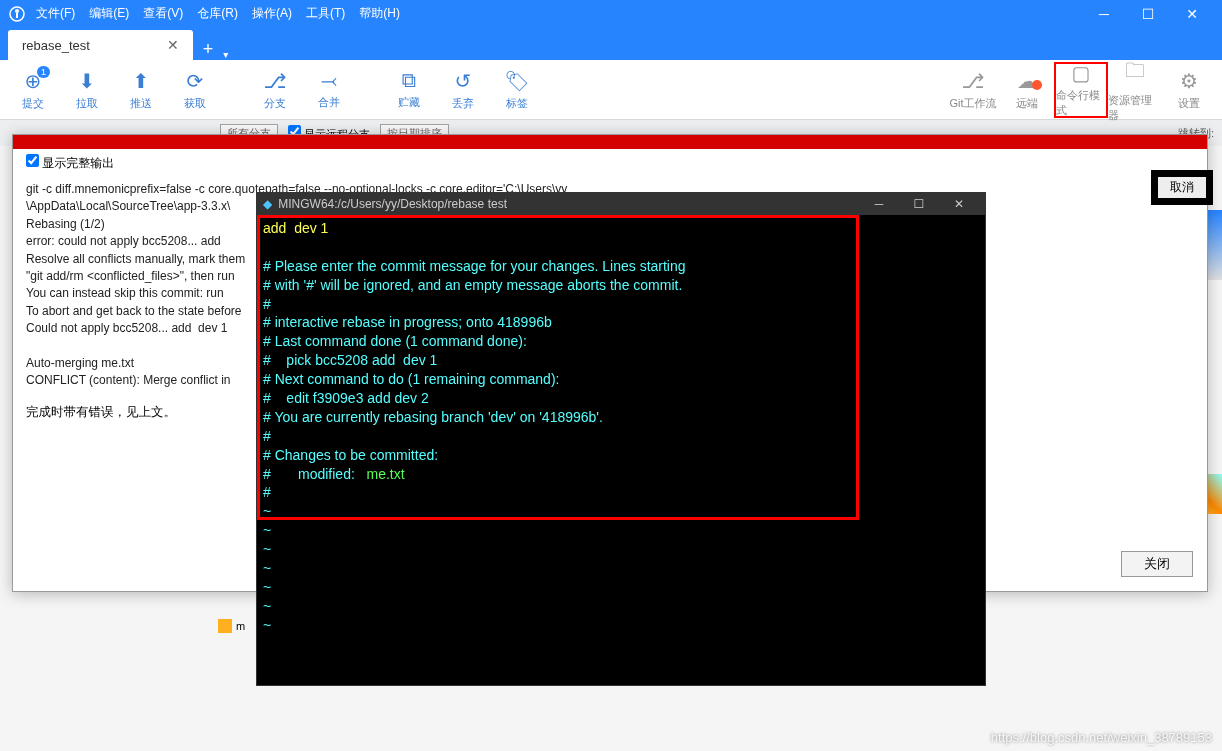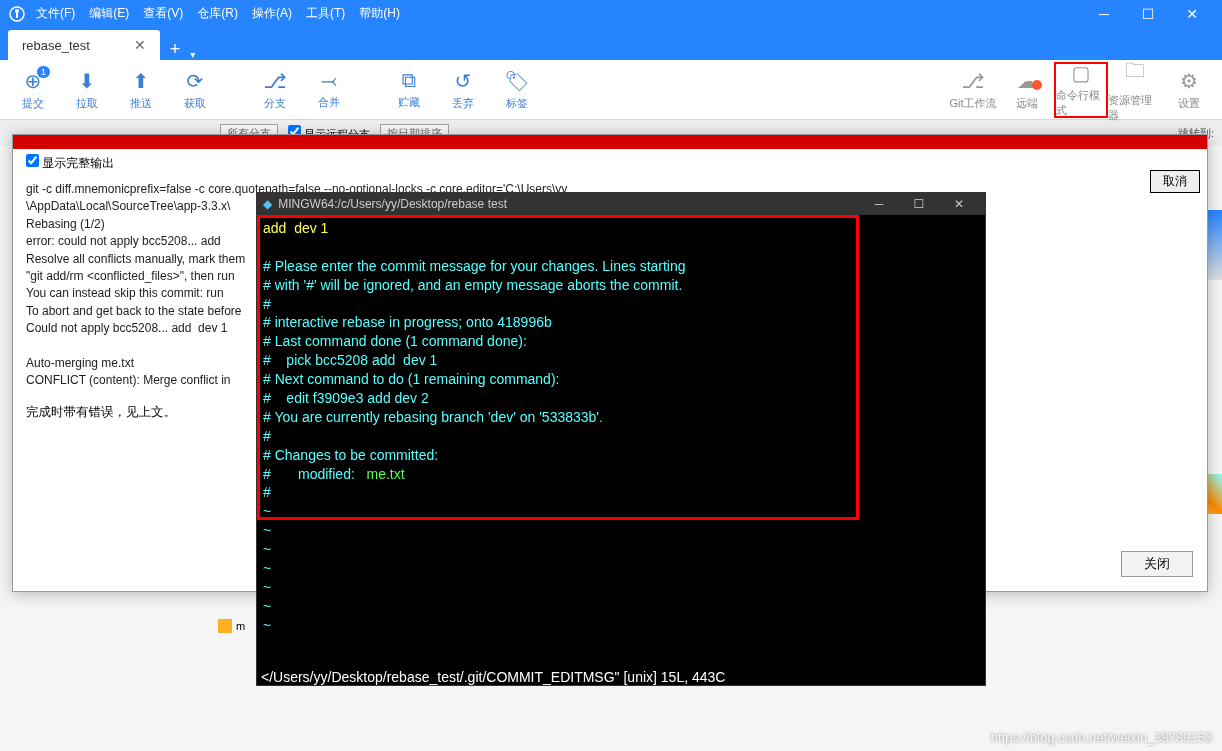--- a/index.html
+++ b/index.html
@@ -5,21 +5,21 @@
 * { margin: 0; padding: 0; box-sizing: border-box; font-family: "Microsoft YaHei", "Segoe UI", sans-serif; }
 body { width: 1222px; height: 751px; background: #f5f5f5; position: relative; overflow: hidden; }
 
 .menubar { background: #2684ff; height: 27px; display: flex; align-items: center; padding: 0 8px; color: #fff; font-size: 12px; }
 .menubar .logo { width: 18px; height: 18px; margin-right: 10px; display: flex; align-items: center; justify-content: center; }
 .menubar .menu-item { margin-right: 14px; cursor: pointer; }
 .menubar .spacer { flex: 1; }
 .menubar .win-btn { width: 44px; text-align: center; cursor: pointer; font-size: 14px; }
 
 .tabbar { background: #2684ff; height: 33px; display: flex; align-items: flex-end; padding-left: 8px; }
-.tab { background: #fff; color: #333; height: 30px; padding: 0 14px; display: flex; align-items: center; font-size: 13px; gap: 44px; border-radius: 3px 3px 0 0; }
+.tab { background: #fff; color: #333; height: 30px; padding: 0 14px; display: flex; align-items: center; font-size: 13px; gap: 77px; border-radius: 3px 3px 0 0; }
 .tab-close { color: #666; cursor: pointer; font-size: 14px; }
 .tab-plus { color: #fff; padding: 0 10px; font-size: 18px; cursor: pointer; }
 .tab-down { color: #fff; font-size: 10px; cursor: pointer; }
 
 .toolbar { background: #fff; height: 60px; display: flex; align-items: center; padding: 0 6px; border-bottom: 1px solid #d8d8d8; }
 .tool-btn { display: flex; flex-direction: column; align-items: center; justify-content: center; width: 54px; height: 56px; color: #3b7fd4; font-size: 11px; cursor: pointer; gap: 3px; position: relative; }
 .tool-btn .icon { font-size: 20px; color: #3b7fd4; }
 .tool-btn.right { color: #888; }
 .tool-btn.right .icon { color: #999; }
 .badge { position: absolute; top: 4px; right: 10px; background: #2684ff; color: #fff; font-size: 9px; border-radius: 7px; padding: 0 4px; line-height: 12px; }
@@ -32,21 +32,21 @@
 .filterbar .jump { margin-left: auto; margin-right: 8px; color: #555; }
 
 .modal { position: absolute; top: 134px; left: 12px; width: 1196px; height: 458px; background: #fff; border: 1px solid #999; box-shadow: 0 2px 14px rgba(0,0,0,0.25); z-index: 10; }
 .modal .hdr { padding: 9px 13px; font-size: 12.5px; color: #333; }
 .modal .redbar { background: #d40000; height: 14px; margin: 0; }
 .modal .chk-row { padding: 5px 13px; font-size: 12px; display: flex; align-items: center; gap: 4px; }
 .modal .output { padding: 4px 13px; font-size: 12px; line-height: 1.45; color: #222; white-space: pre-wrap; }
 .modal .done { padding: 10px 13px; font-size: 12.5px; }
 .modal .btns { position: absolute; bottom: 14px; right: 14px; }
 .modal .btn { border: 1px solid #999; background: #f3f3f3; padding: 3px 22px; font-size: 13px; cursor: pointer; }
-.cancel-btn { position: absolute; top: 170px; right: 22px; z-index: 11; border: 1px solid #000000; background: #eee; padding: 2px 12px; font-size: 12px; cursor: pointer; }
+.cancel-btn { position: absolute; top: 170px; right: 9px; z-index: 11; border: 7px solid #000000; background: #eee; padding: 2px 12px; font-size: 12px; cursor: pointer; }
 
 .terminal { position: absolute; top: 192px; left: 256px; width: 730px; height: 494px; background: #000; z-index: 20; font-family: Consolas, monospace; font-size: 14px; border: 1px solid #333; }
 .terminal .titlebar { background: #333; color: #ccc; height: 22px; display: flex; align-items: center; padding: 0 6px; font-size: 12px; font-family: "Microsoft YaHei"; }
 .terminal .titlebar .ticon { color: #4cc2ff; margin-right: 6px; font-size: 12px; }
 .terminal .titlebar .sp { flex: 1; }
 .terminal .titlebar .wb { width: 40px; text-align: center; color: #ccc; cursor: pointer; }
 .terminal .redframe { position: absolute; top: 22px; left: 0; width: 602px; height: 305px; border: 3px solid #ff0000; pointer-events: none; }
 .terminal .body { padding: 4px 6px; color: #b0b0b0; line-height: 1.35; white-space: pre; overflow: hidden; height: 446px; }
 .y { color: #ffff55; }
 .c { color: #55ffff; }
@@ -209,29 +209,28 @@
   <div class="body" id="term-body"><span class="y">add  dev 1</span>
 
 <span class="c"># Please enter the commit message for your changes. Lines starting</span>
 <span class="c"># with '#' will be ignored, and an empty message aborts the commit.</span>
 <span class="c">#</span>
 <span class="c"># interactive rebase in progress; onto 418996b</span>
 <span class="c"># Last command done (1 command done):</span>
 <span class="c">#    pick bcc5208 add  dev 1</span>
 <span class="c"># Next command to do (1 remaining command):</span>
 <span class="c">#    edit f3909e3 add dev 2</span>
-<span class="c"># You are currently rebasing branch 'dev' on '533833b'.</span>
+<span class="c"># You are currently rebasing branch 'dev' on '418996b'.</span>
 <span class="c">#</span>
 <span class="c"># Changes to be committed:</span>
 <span class="c">#       modified:   </span><span class="g">me.txt</span>
 <span class="c">#</span>
 <span class="c">~</span>
 <span class="c">~</span>
 <span class="c">~</span>
 <span class="c">~</span>
 <span class="c">~</span>
 <span class="c">~</span>
 <span class="c">~</span>
 </div>
-  <div class="status2">&lt;/Users/yy/Desktop/rebase_test/.git/COMMIT_EDITMSG" [unix] 15L, 443C</div>
 </div>
 
 <div class="watermark">https://blog.csdn.net/weixin_38789153</div>
 
 </body></html>

